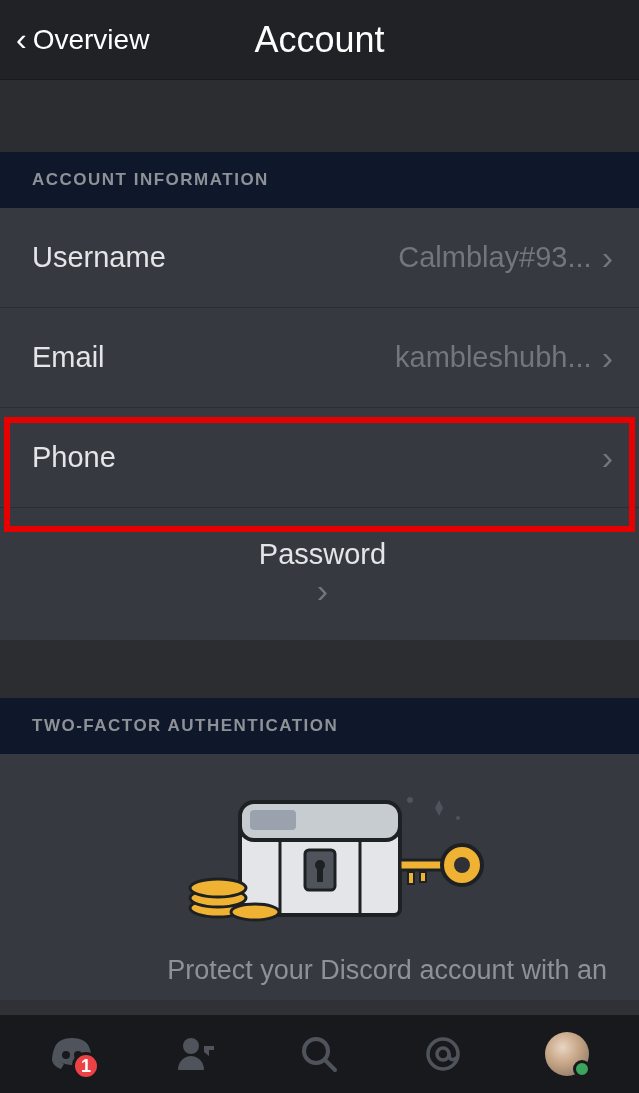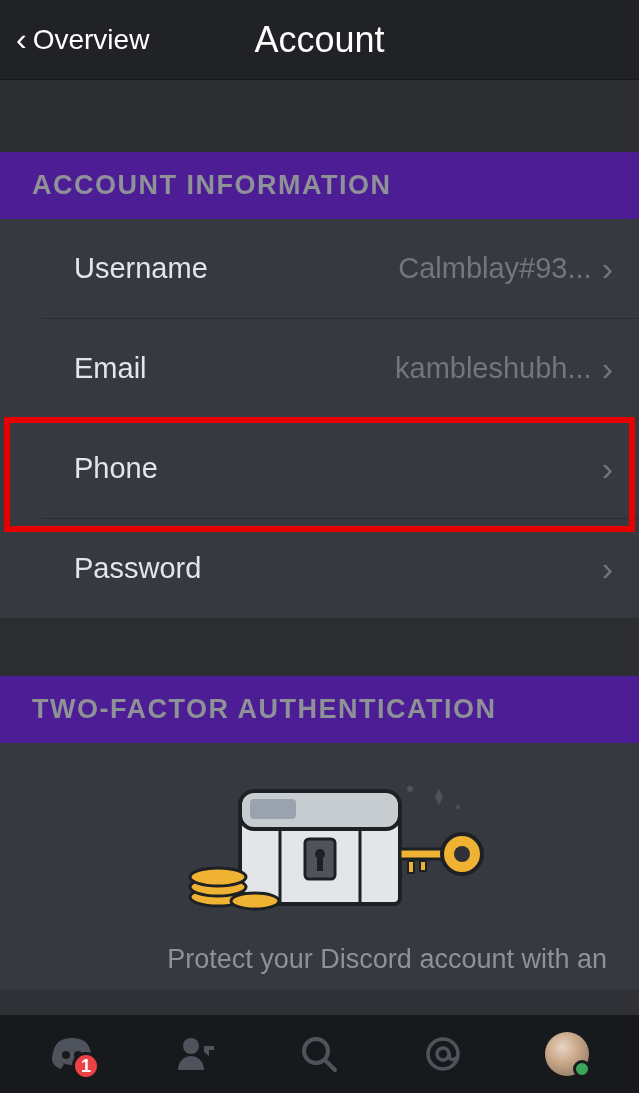--- a/index.html
+++ b/index.html
@@ -40,39 +40,38 @@
     left: 50%;
     transform: translateX(-50%);
   }
   .spacer-dark {
     height: 72px;
     background: #2b2d31;
   }
   .section-header {
     padding: 18px 32px 18px 32px;
     color: #8e9297;
-    font-size: 27px;
+    font-size: 17px;
     font-weight: 700;
     letter-spacing: 1.5px;
-    background: #4c1d95;
+    background: #0f172a;
   }
   .list {
     background: #36393f;
-    padding-left: 42px;
   }
   .list-row {
     display: flex;
     align-items: center;
     justify-content: space-between;
     padding: 30px 26px 30px 32px;
     border-bottom: 1px solid #2b2d31;
     cursor: pointer;
     position: relative;
   }
-  .list-row:last-child { border-bottom: none; }
+  .list-row:last-child { border-bottom: none; flex-direction: column; }
   .row-label {
     color: #e3e5e8;
     font-size: 29px;
     font-weight: 400;
   }
   .row-value {
     color: #72767d;
     font-size: 29px;
     margin-left: auto;
     margin-right: 10px;

